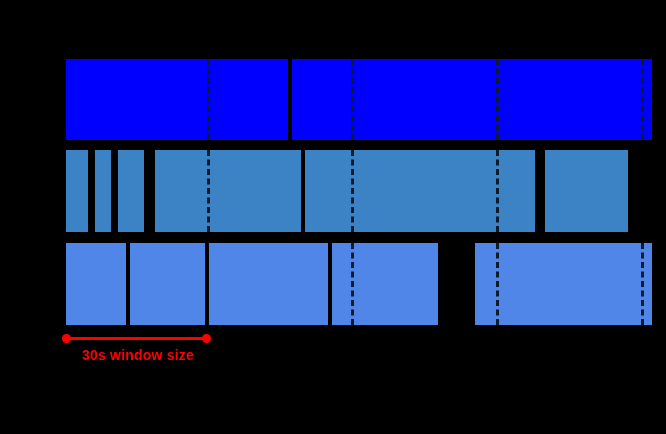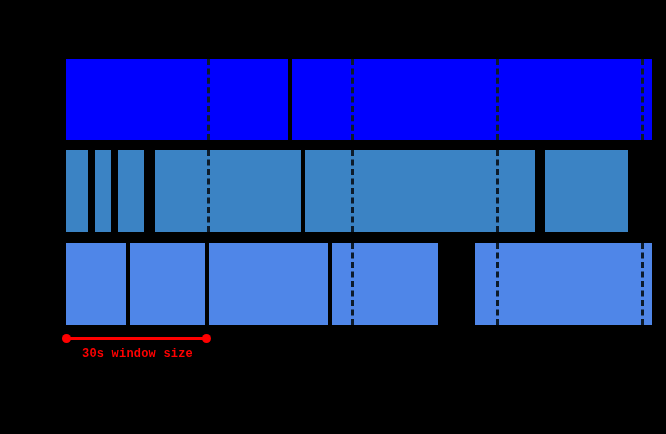--- a/index.html
+++ b/index.html
@@ -37,23 +37,23 @@
   .annot-cap {
     position: absolute;
     width: 9px;
     height: 9px;
     border-radius: 50%;
     background: #ff0000;
   }
   .annot-label {
     position: absolute;
     color: #ff0000;
-    font-size: 12px;
+    font-size: 14px;
     font-weight: bold;
-    font-family: Liberation Mono, monospace;
+    font-family: Liberation Sans, sans-serif;
     white-space: nowrap;
     letter-spacing: 0.2px;
   }
 </style>
 </head>
 <body>
 
 <div id="figure">
 
   <div class="track" id="row1" style="top: 59px; height: 81px;">

